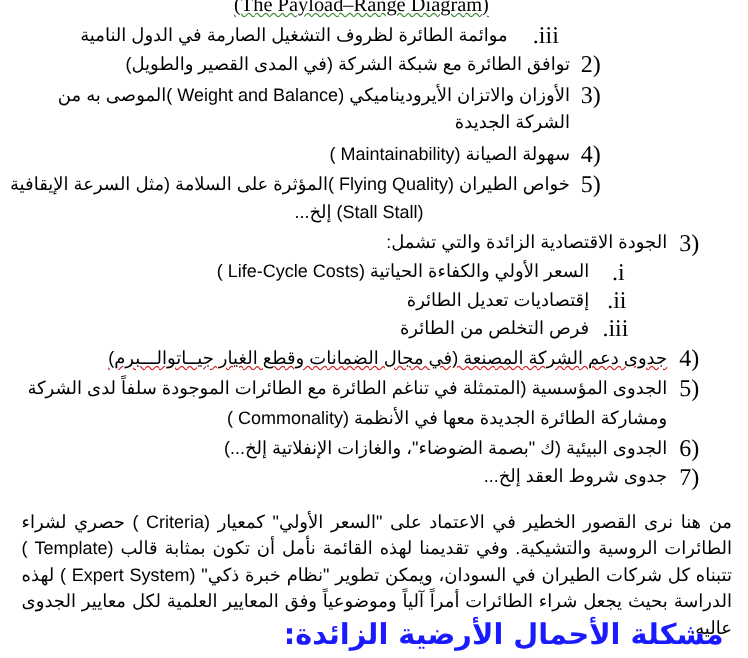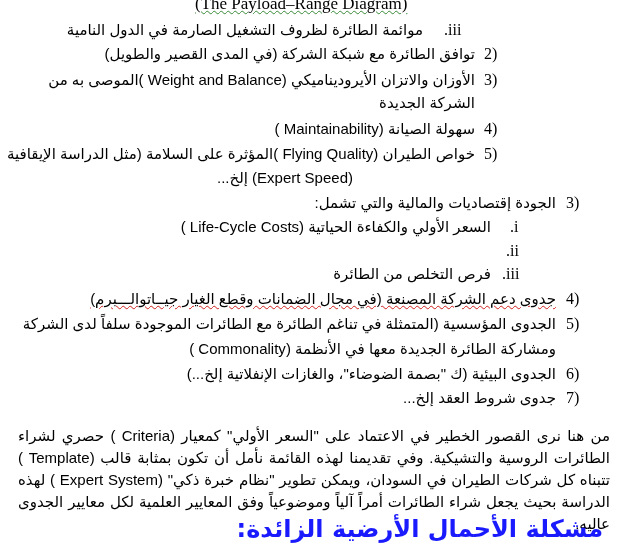--- a/index.html
+++ b/index.html
@@ -9,21 +9,21 @@
     color: #000;
   }
   .page { position: absolute; left: 0; top: 0; width: 623px; height: 540px; }
   .line {
     position: absolute; white-space: nowrap;
     font-family: "Liberation Sans", "DejaVu Sans", sans-serif;
     font-size: 15px; line-height: 20px; text-align: right;
   }
   .rtl { direction: rtl; unicode-bidi: embed; }
   .num {
-    position: absolute; font-family: "Liberation Serif", serif; font-size: 16px; line-height: 20px;
+    position: absolute; font-family: "Liberation Serif", serif; font-size: 20px; line-height: 20px;
   }
   .title-en {
     position: absolute; left: 195px; top: -6px;
     font-family: "Liberation Serif", serif; font-size: 17px; line-height: 20px;
   }
   .wavy { text-decoration: underline wavy #3a8a3a; text-decoration-thickness: 1px; }
   .wavy-red { text-decoration: underline wavy #d02020; text-decoration-thickness: 1px; }
   .para {
     position: absolute; left: 18px; width: 592px; direction: rtl;
     font-family: "Liberation Sans", "DejaVu Sans", sans-serif;
@@ -49,30 +49,31 @@
   <div class="line rtl" style="right:148px; top:44px;">توافق الطائرة مع شبكة الشركة (في المدى القصير والطويل)</div>
 
   <span class="num" style="left:484px; top:70px;">3)</span>
   <div class="line rtl" style="right:148px; top:70px;">الأوزان والاتزان الأيروديناميكي (Weight and Balance )الموصى به من</div>
   <div class="line rtl" style="right:148px; top:93px;">الشركة الجديدة</div>
 
   <span class="num" style="left:484px; top:119px;">4)</span>
   <div class="line rtl" style="right:148px; top:119px;">سهولة الصيانة (Maintainability )</div>
 
   <span class="num" style="left:484px; top:144px;">5)</span>
-  <div class="line rtl" style="right:148px; top:144px;">خواص الطيران (Flying Quality )المؤثرة على السلامة (مثل الدراسة الإيقافية</div>
-  <div class="line rtl" style="right:270px; top:168px;">(Expert Speed) إلخ...</div>
+  <div class="line rtl" style="right:148px; top:144px;">خواص الطيران (Flying Quality )المؤثرة على السلامة (مثل السرعة الإيقافية</div>
+  <div class="line rtl" style="right:270px; top:168px;">(Stall Stall) إلخ...</div>
 
   <span class="num" style="left:566px; top:193px;">3)</span>
-  <div class="line rtl" style="right:67px; top:193px;">الجودة إقتصاديات والمالية والتي تشمل:</div>
+  <div class="line rtl" style="right:67px; top:193px;">الجودة الاقتصادية الزائدة والتي تشمل:</div>
 
   <span class="num" style="left:510px; top:217px;">.i</span>
   <div class="line rtl" style="right:132px; top:217px;">السعر الأولي والكفاءة الحياتية (Life-Cycle Costs )</div>
 
   <span class="num" style="left:506px; top:241px;">.ii</span>
+  <div class="line rtl" style="right:132px; top:241px;">إقتصاديات تعديل الطائرة</div>
 
   <span class="num" style="left:502px; top:264px;">.iii</span>
   <div class="line rtl" style="right:132px; top:264px;">فرص التخلص من الطائرة</div>
 
   <span class="num" style="left:566px; top:289px;">4)</span>
   <div class="line rtl wavy-red" style="right:67px; top:289px;">جدوى دعم الشركة المصنعة (في مجال الضمانات وقطع الغيار جيــاتوالـــبرم)</div>
 
   <span class="num" style="left:566px; top:314px;">5)</span>
   <div class="line rtl" style="right:67px; top:314px;">الجدوى المؤسسية (المتمثلة في تناغم الطائرة مع الطائرات الموجودة سلفاً لدى الشركة</div>
   <div class="line rtl" style="right:67px; top:339px;">ومشاركة الطائرة الجديدة معها في الأنظمة (Commonality )</div>

